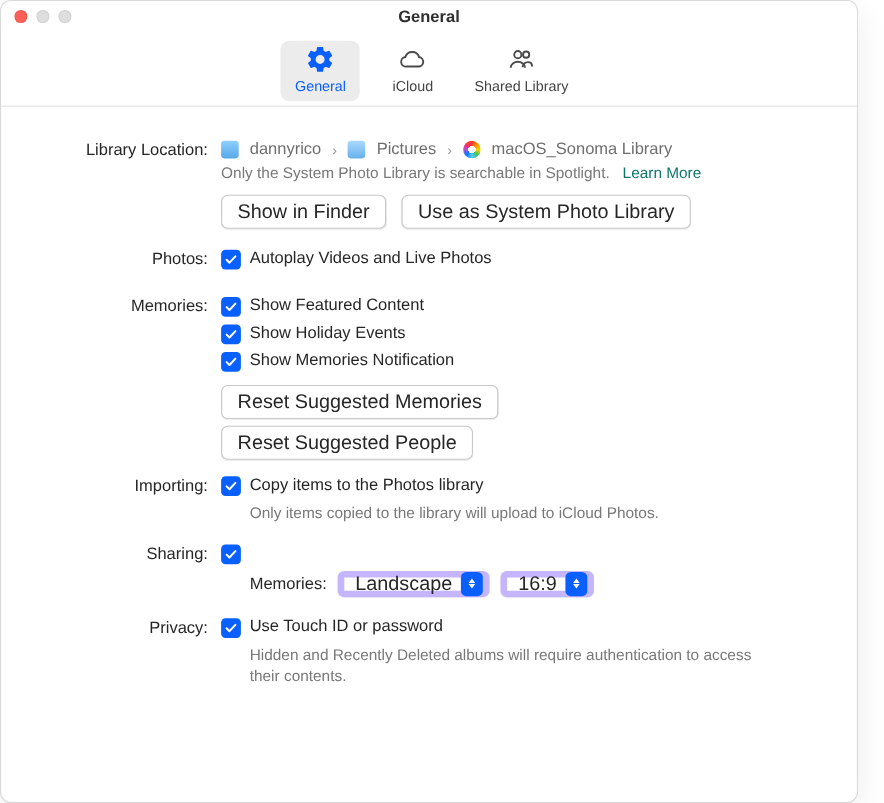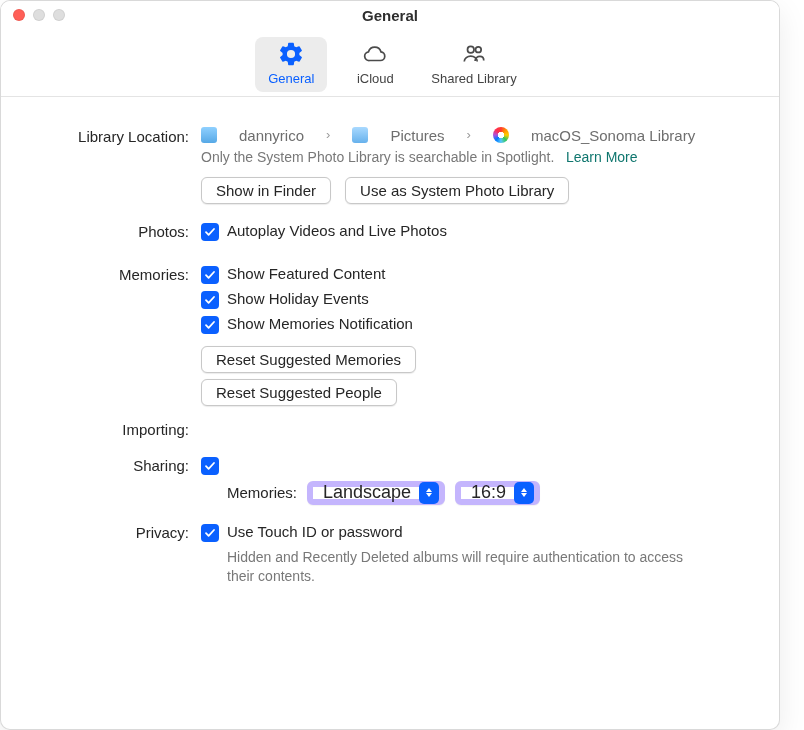--- a/index.html
+++ b/index.html
@@ -65,42 +65,42 @@
 .row { display: flex; margin-bottom: 6px; }
 .row.spaced { margin-top: 18px; }
 .label-col {
   width: 160px;
   text-align: right;
   padding-right: 12px;
   flex-shrink: 0;
   padding-top: 1px;
 }
 .value-col { flex: 1; }
-.breadcrumb { display: flex; align-items: flex-start; gap: 22px; flex-wrap: wrap; color: #6e6e6e; font-size: 15px; }
+.breadcrumb { display: flex; align-items: flex-end; gap: 10px; flex-wrap: wrap; color: #6e6e6e; font-size: 15px; }
 .bc-icon {
   width: 16px; height: 16px; display:inline-flex; align-items:center; justify-content:center;
   border-radius: 3px;
 }
 .bc-home { background: linear-gradient(#8fd0ff,#56a8e6); }
 .bc-folder { background: linear-gradient(#a9d9ff,#67b1ec); }
 .bc-photos {
   background: radial-gradient(circle at 50% 50%, #fff 30%, transparent 31%),
               conic-gradient(#ff3b30,#ff9500,#ffcc00,#34c759,#5ac8fa,#007aff,#af52de,#ff2d55,#ff3b30);
   border-radius:50%;
 }
 .bc-sep { color: #9a9a9a; font-size: 13px; }
 .hint { color: #787878; font-size: 14px; margin-top: 4px; line-height: 1.35; }
 .link { color: #0f766e; }
 .btnrow { display: flex; gap: 14px; margin-top: 10px; }
 .btn {
   background: #fff;
   border: 1px solid #c8c8c8;
   border-radius: 6px;
   padding: 4px 14px;
-  font-size: 15px;
+  font-size: 18px;
   color: #262626;
   box-shadow: 0 0.5px 1px rgba(0,0,0,0.08);
   cursor: default;
 }
 .btn-small { display: inline-block; margin-top: 6px; }
 .chk-line { display: flex; align-items: flex-start; gap: 8px; margin-bottom: 6px; }
 .chk-line .sublabel { padding-top: 0; }
 .checkbox {
   width: 18px; height: 18px; border-radius: 4px;
   background: #0a60ff;
@@ -248,20 +248,31 @@
             </span>
           <span>Show Memories Notification</span>
         </div>
         <div><button class="btn btn-small">Reset Suggested Memories</button></div>
         <div><button class="btn btn-small">Reset Suggested People</button></div>
       </div>
     </div>
 
     <div class="row spaced" style="margin-top:14px;">
       <div class="label-col">Importing:</div>
+      <div class="value-col">
+        <div class="chk-line">
+          <span class="checkbox">
+              <svg viewBox="0 0 12 12">
+                <path d="M2 6.2 4.6 8.8 10 3" stroke="#fff" stroke-width="1.8" fill="none" stroke-linecap="round" stroke-linejoin="round"></path>
+              </svg>
+            </span>
+          <span>Copy items to the Photos library</span>
+        </div>
+        <div class="hint" style="margin-left:26px;">Only items copied to the library will upload to iCloud Photos.</div>
+      </div>
     </div>
 
     <div class="row spaced">
       <div class="label-col">Sharing:</div>
       <div class="value-col">
         <div class="chk-line">
           <span class="checkbox">
               <svg viewBox="0 0 12 12">
                 <path d="M2 6.2 4.6 8.8 10 3" stroke="#fff" stroke-width="1.8" fill="none" stroke-linecap="round" stroke-linejoin="round"></path>
               </svg>

